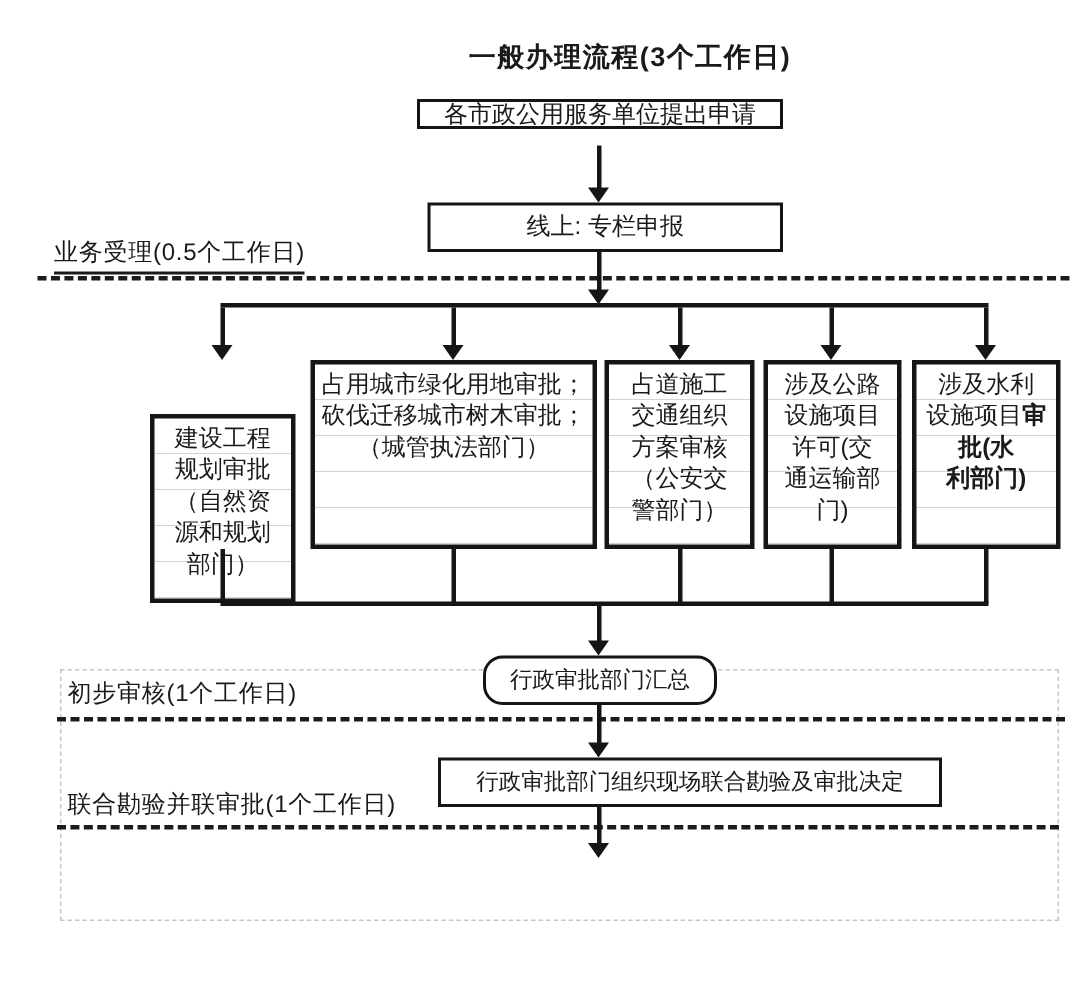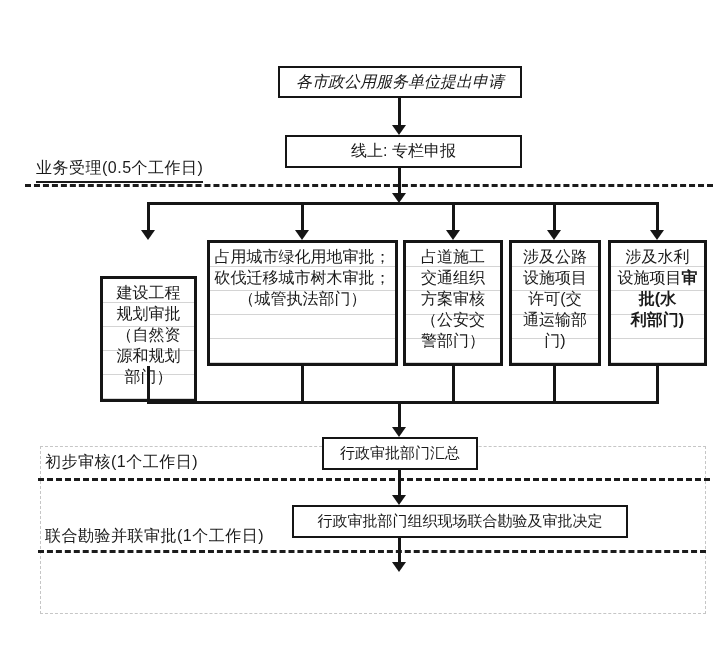--- a/index.html
+++ b/index.html
@@ -9,23 +9,23 @@
   }
   .title{
     position:absolute;left:250px;top:26px;width:340px;text-align:center;
     font-size:18px;font-weight:bold;letter-spacing:1px;
   }
   .box{
     position:absolute;border:2px solid #151515;background:#ffffff;
     display:flex;align-items:center;justify-content:center;
     font-size:16px;text-align:center;box-sizing:border-box;
   }
-  .box-apply{left:278px;top:66px;width:244px;height:32px;font-style:italic;}
+  .box-apply{left:278px;top:66px;width:244px;height:20px;}
   .box-online{left:285px;top:135px;width:237px;height:33px;}
-  .box-summary{left:322px;top:437px;width:156px;height:33px;font-size:15px;}
+  .box-summary{left:322px;top:437px;width:156px;height:33px;font-size:15px;border-radius:13px;}
   .box-inspect{left:292px;top:505px;width:336px;height:33px;font-size:15px;}
   .box-output{left:318px;top:572px;width:202px;height:33px;font-size:15px;}
   .branch{
     position:absolute;top:240px;height:126px;border:3px solid #151515;background:#fff;
     box-sizing:border-box;text-align:center;font-size:16px;line-height:21px;
     white-space:pre-line;padding-top:3px;
     background-image:repeating-linear-gradient(to bottom,transparent 0,transparent 23px,#d4d4d4 23px,#d4d4d4 24px);
   }
   .branch-1{left:100px;width:97px;margin-top:36px;}
   .branch-2{left:207px;width:191px;}
@@ -71,20 +71,21 @@
   .stage-1{left:36px;top:158px;border-bottom:2px solid #1a1a1a;padding-bottom:2px;}
   .stage-2{left:45px;top:452px;}
   .stage-3{left:45px;top:526px;}
   .stage-4{left:45px;top:588px;font-weight:bold;}
 </style>
 </head>
 <body>
 
 <div class="canvas">
 
+  <div class="title">一般办理流程(3个工作日)</div>
 
   <div class="box box-apply">各市政公用服务单位提出申请</div>
   <div class="vline c1"></div>
   <div class="arrowhead a1"></div>
   <div class="box box-online">线上: 专栏申报</div>
 
   <div class="stage-label stage-1">业务受理(0.5个工作日)</div>
   <div class="dash dash-1"></div>
 
   <div class="vline c2"></div>

